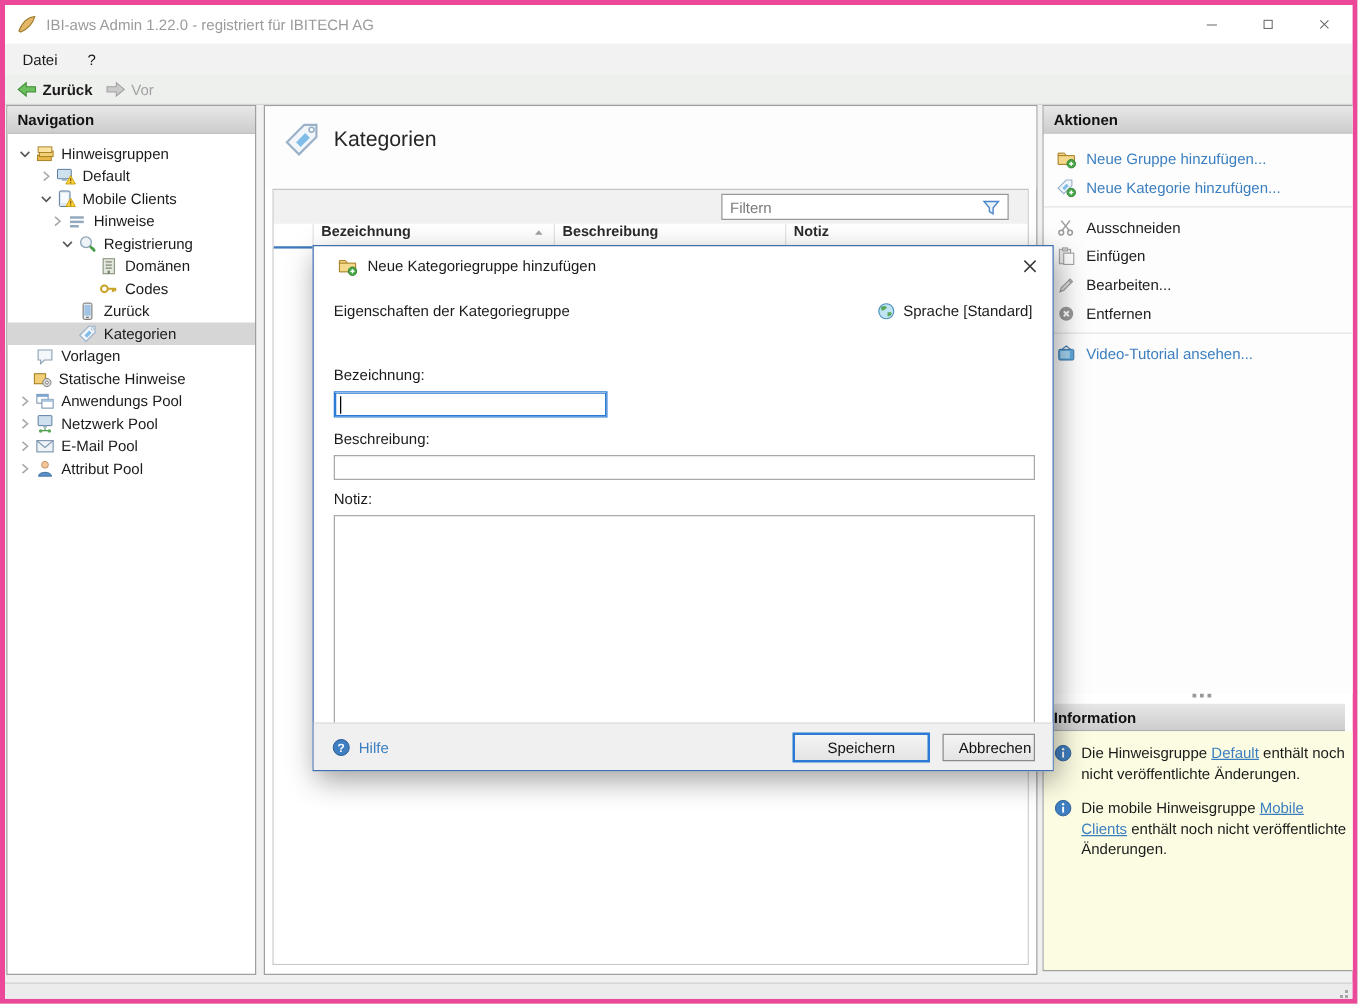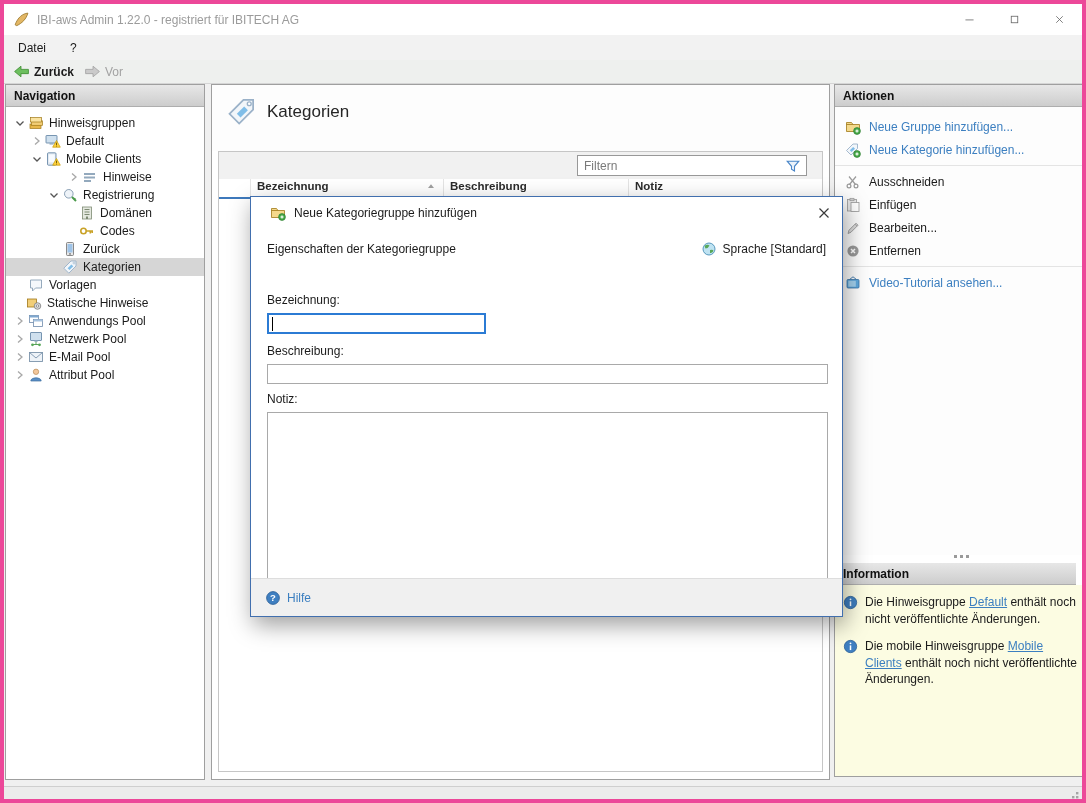--- a/index.html
+++ b/index.html
@@ -203,21 +203,21 @@
             </svg></span>
           <span class="tw icon"><svg viewBox="0 0 16 16">
               <rect x="2.5" y="1.8" width="8.5" height="12.4" rx="1" fill="#dfe7ef" stroke="#5b7da0" stroke-width="0.8"></rect>
               <rect x="3.8" y="3.4" width="6" height="8" fill="#f7fbff"></rect>
               <path d="M11.5 7.5 L15.3 14.2 H7.7 Z" fill="#ffd23e" stroke="#c79a00" stroke-width="0.7"></path>
               <rect x="11.1" y="9.6" width="0.9" height="2.4" fill="#6b5300"></rect>
               <rect x="11.1" y="12.6" width="0.9" height="0.9" fill="#6b5300"></rect>
             </svg></span>
           <span class="tree-lbl">Mobile Clients</span>
         </div>
-        <div class="tree-row" style="padding-left: 60px;">
+        <div class="tree-row" style="padding-left: 32px;">
           <span class="tw icon"><svg viewBox="0 0 16 16">
               <path d="M6 4.5 L10 8 L6 11.5" fill="none" stroke="#a8a8a8" stroke-width="1.3"></path>
             </svg></span>
           <span class="tw icon"><svg viewBox="0 0 16 16">
               <rect x="2" y="4" width="11" height="2" fill="#93a9bd"></rect>
               <rect x="2" y="7.5" width="11" height="2" fill="#93a9bd"></rect>
               <rect x="2" y="11" width="7" height="2" fill="#93a9bd"></rect>
             </svg></span>
           <span class="tree-lbl">Hinweise</span>
         </div>
@@ -511,16 +511,20 @@
       </div>
     </div>
     <div class="dlg-footer">
       <span class="help-link">
         <span class="ico icon"><svg viewBox="0 0 16 16">
               <circle cx="8" cy="8" r="6.4" fill="#3f7fc1" stroke="#2a5d94" stroke-width="0.8"></circle>
               <text x="8" y="11.4" text-anchor="middle" font-size="9.5" font-family="sans-serif" fill="#fff" font-weight="bold">?</text>
             </svg></span>
         <span>Hilfe</span>
       </span>
+      <span class="dlg-buttons">
+        <button class="btn primary">Speichern</button>
+        <button class="btn secondary">Abbrechen</button>
+      </span>
     </div>
   </div>
 
 </div>
 
 </body></html>

